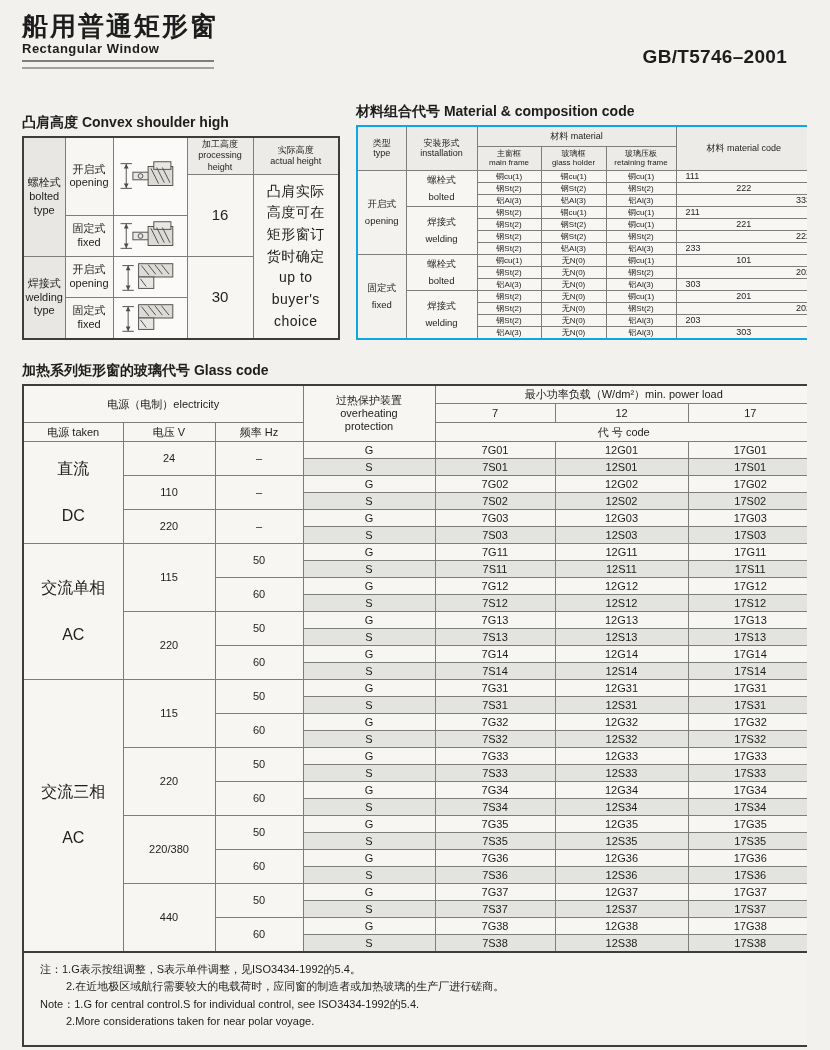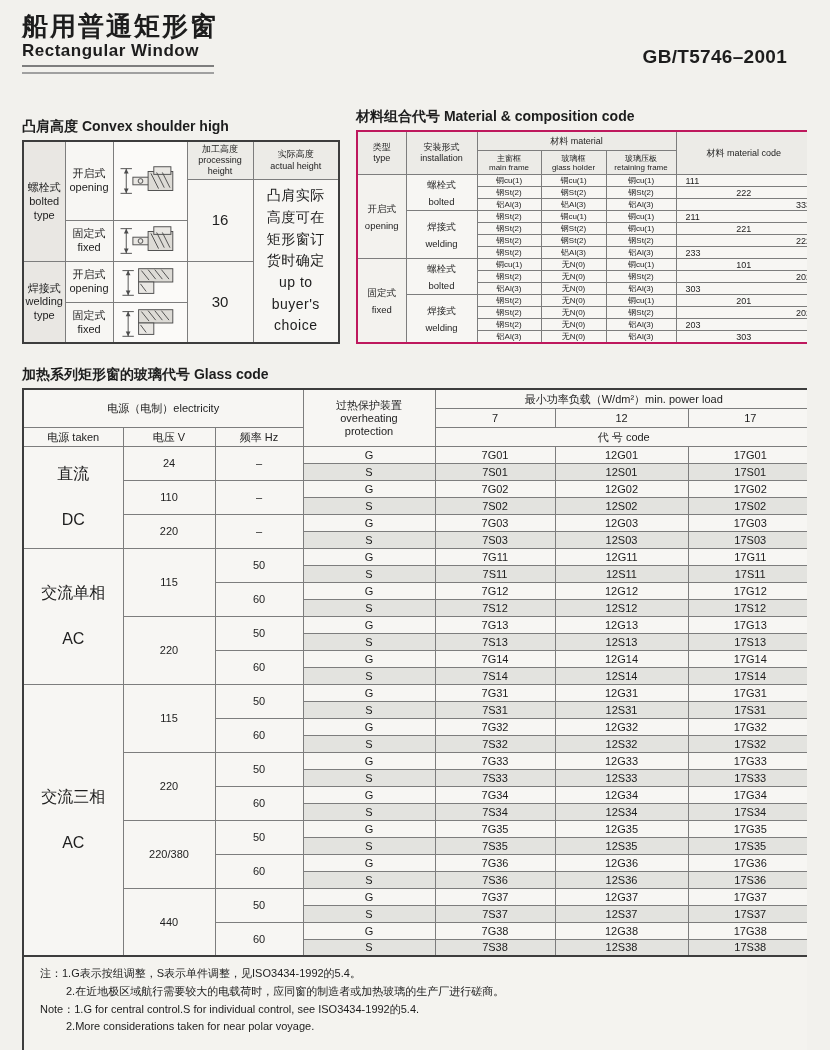--- a/index.html
+++ b/index.html
@@ -7,21 +7,21 @@
     width:830px;height:1050px;
     background:#f2f1ed;
     font-family:"Liberation Sans","DejaVu Sans",sans-serif;
     color:#1d1d1d;
   }
   .page{position:relative;width:807px;height:1050px;overflow:hidden;}
 
   
   .hdr{padding:12px 18px 0 22px;position:relative;}
   .title-cn{font-size:26px;font-weight:700;letter-spacing:2px;line-height:1.1;}
-  .title-en{font-size:17px;font-weight:700;letter-spacing:0.5px;line-height:1.2;}
+  .title-en{font-size:13px;font-weight:700;letter-spacing:0.5px;line-height:1.2;}
   .rule{width:192px;height:5px;border-top:2px solid #7e7e7e;border-bottom:2px solid #a0a0a0;margin-top:4px;}
   .std{position:absolute;top:46px;right:20px;font-size:19px;letter-spacing:0.3px;font-weight:600;}
 
   
   .sec-h{font-size:14px;font-weight:600;margin:0 0 4px 0;white-space:nowrap;}
   table{border-collapse:collapse;table-layout:fixed;background:#f7f6f3;}
   td{border:1px solid #7d7d7d;text-align:center;vertical-align:middle;
      white-space:pre-line;padding:0;overflow:hidden;}
 
   .top-row{display:flex;gap:16px;margin:34px 18px 0 22px;align-items:flex-end;}
@@ -32,21 +32,21 @@
   .convex tr{height:41px;}
   .convex tr:first-child{height:38px;}
   .convex td.hd{font-size:9px;background:#ecebe7;line-height:1.25;}
   .convex td.lbl{background:#e9e7e3;font-size:11px;}
   .convex td.sub{font-size:11px;}
   .convex td.diag{background:#fbfaf8;}
   .convex td.val{font-size:15px;}
   .convex td.note{font-size:14px;line-height:1.55;padding:2px 13px;letter-spacing:0.5px;}
 
   
-  .material{width:455px;border:2px solid #be185d;}
+  .material{width:455px;border:2px solid #0ea5e9;}
   .material td{font-size:8px;line-height:1.15;height:11px;}
   .material tr{height:11px;}
   .material tr.hd{height:20px;}
   .material tr.hd td{background:#ecebe7;font-size:9px;line-height:1.2;}
   .material tr.hd2{height:24px;}
   .material tr.hd2 td{background:#ecebe7;font-size:8px;line-height:1.15;}
   .material td.grp{font-size:9.5px;line-height:1.8;background:#f3f2ee;}
   .material td.grp2{font-size:9.5px;line-height:1.8;}
   .material td.code-l{text-align:left;padding-left:9px;font-size:9px;}
   .material td.code-c{text-align:center;font-size:9px;}

